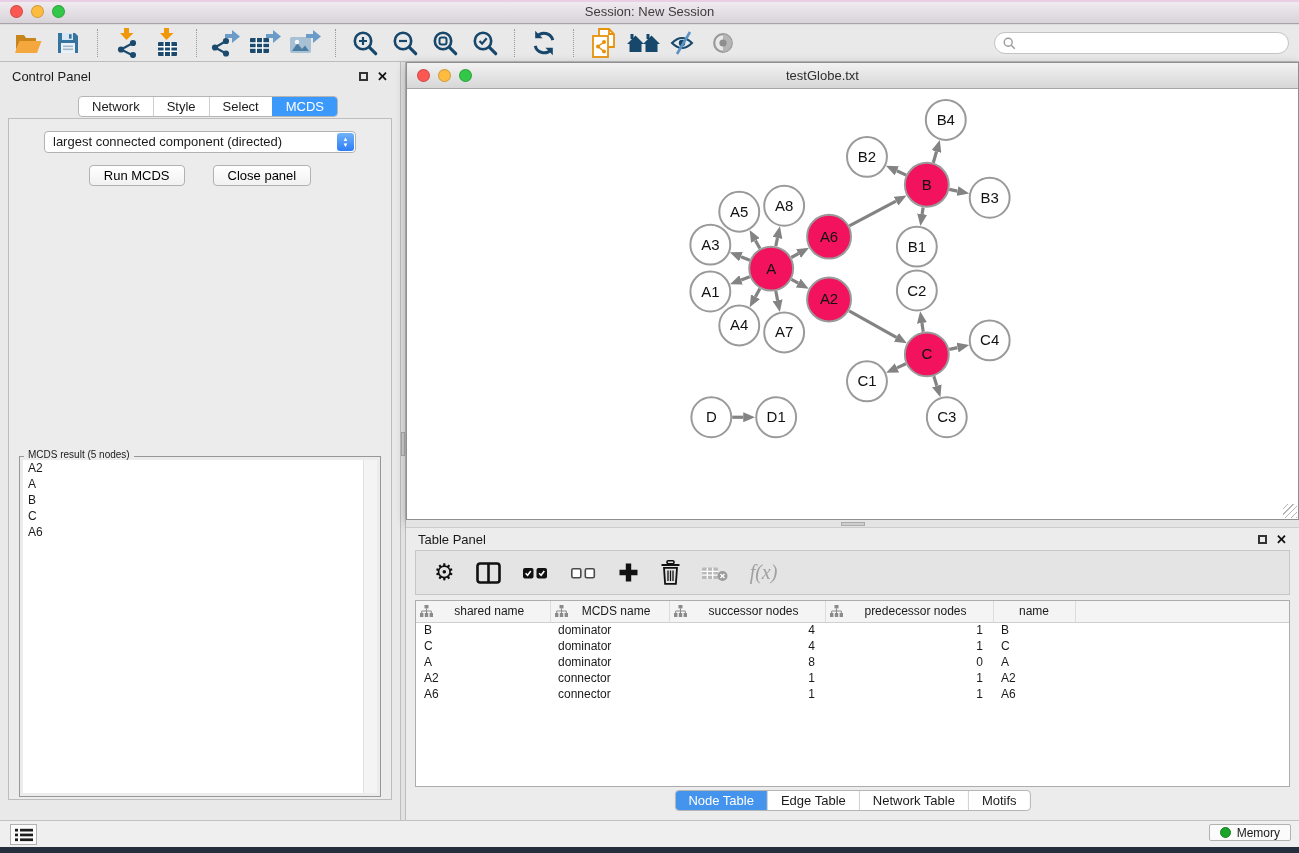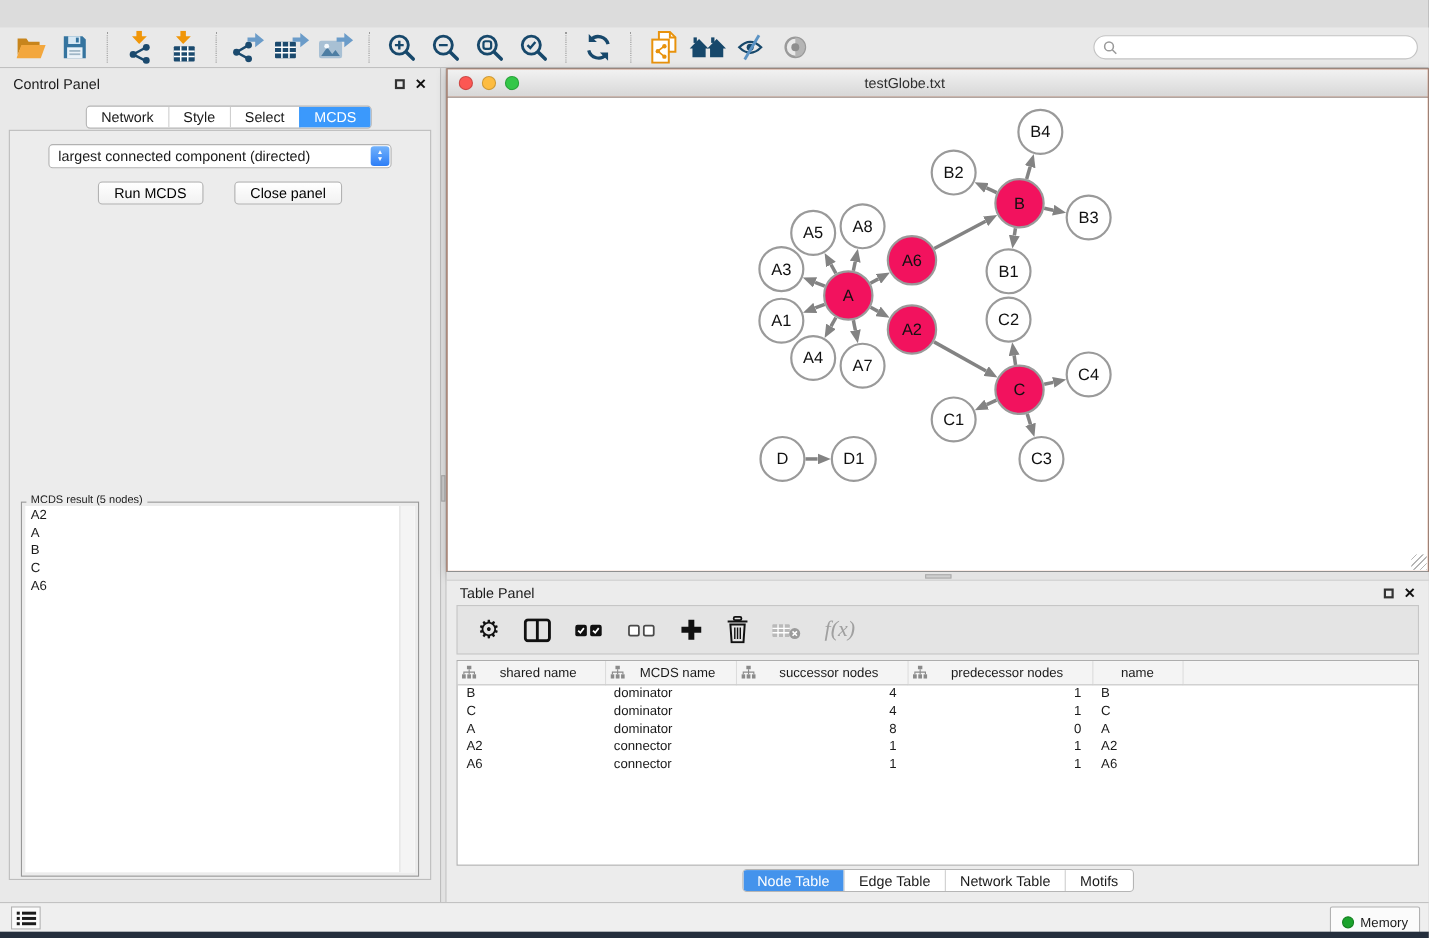--- a/index.html
+++ b/index.html
@@ -95,30 +95,38 @@
   table.nodetable th .th-label { flex:1; text-align:center; }
   table.nodetable td { height:16px; padding:0 10px 0 8px; white-space:nowrap; overflow:hidden; }
   table.nodetable td.num { text-align:right; }
   .tp-tabs { position:absolute; left:50%; transform:translateX(-50%); bottom:9px; }
   .tp-tabs .seg.active { background:#4493ec; border-left-color:#4493ec; }
 
   
   .statusbar { position:absolute; left:0; top:820px; width:100%; height:27px; background:#efefef; border-top:1px solid #c2c2c2; }
   .list-btn { position:absolute; left:10px; top:3px; width:27px; height:21px; background:#fbfbfb;
     border:1px solid #b2b2b2; display:flex; align-items:center; justify-content:center; }
-  .memory-btn { position:absolute; right:8px; top:3px; height:29px; background:#fbfbfb; border:1px solid #b2b2b2;
+  .memory-btn { position:absolute; right:8px; top:3px; height:17px; background:#fbfbfb; border:1px solid #b2b2b2;
     border-radius:2px; display:flex; align-items:center; gap:6px; padding:0 10px; font-size:12px; }
   .mem-dot { width:11px; height:11px; border-radius:50%; background:#1ba32c; border:1px solid #148021; }
   .desktop-strip { position:absolute; top:847px; left:0; width:100%; height:6px; background:#242e3c; }
 </style>
 </head>
 <body>
 
 <div class="screen">
 
+  <div class="titlebar">
+    <div class="lights">
+      <span class="light red"></span>
+      <span class="light yellow"></span>
+      <span class="light green"></span>
+    </div>
+    <div class="win-title">Session: New Session</div>
+  </div>
 
   <div class="toolbar">
     <span style="width:8px"></span>
     <span class="tool">
       <svg width="27" height="21" viewBox="0 0 27 21">
           <path d="M1 2h8l2 3h10v3H5L1 17z" fill="#c8851c"></path>
           <path d="M4.5 8h22l-4.5 12H0z" fill="#f3a73d"></path>
         </svg>
     </span>
     <span class="tool">

